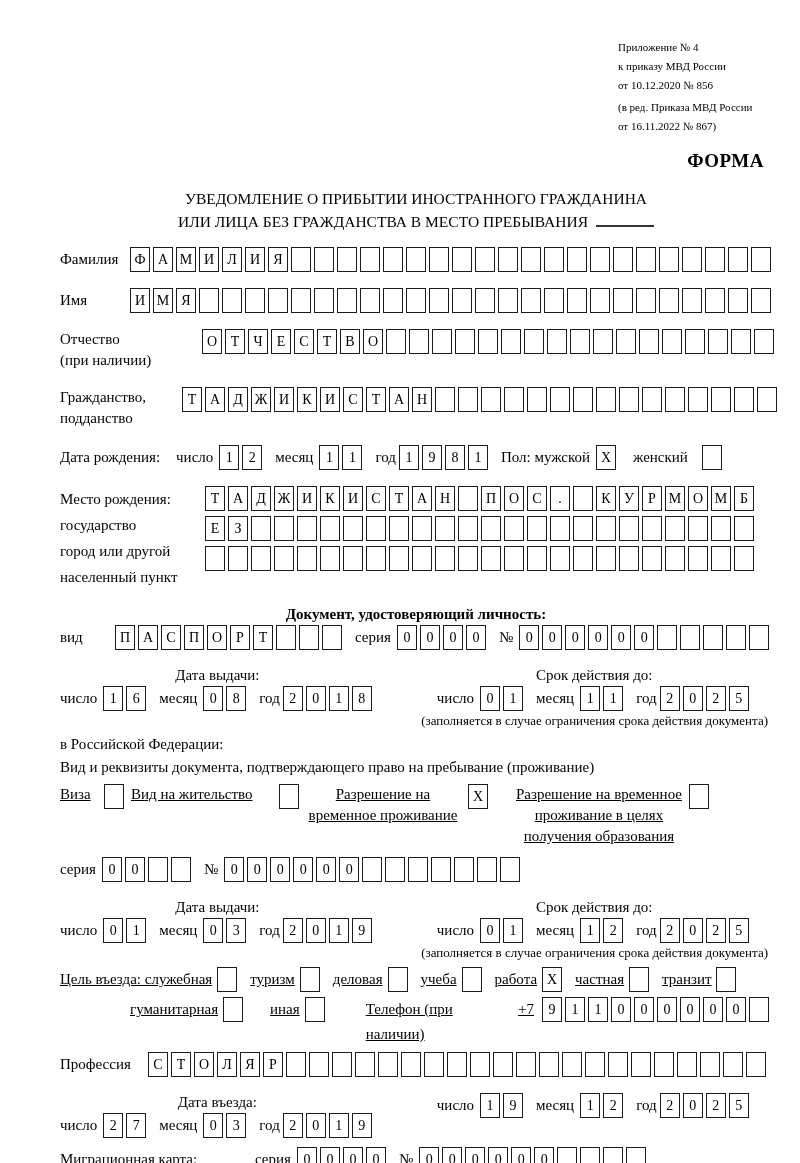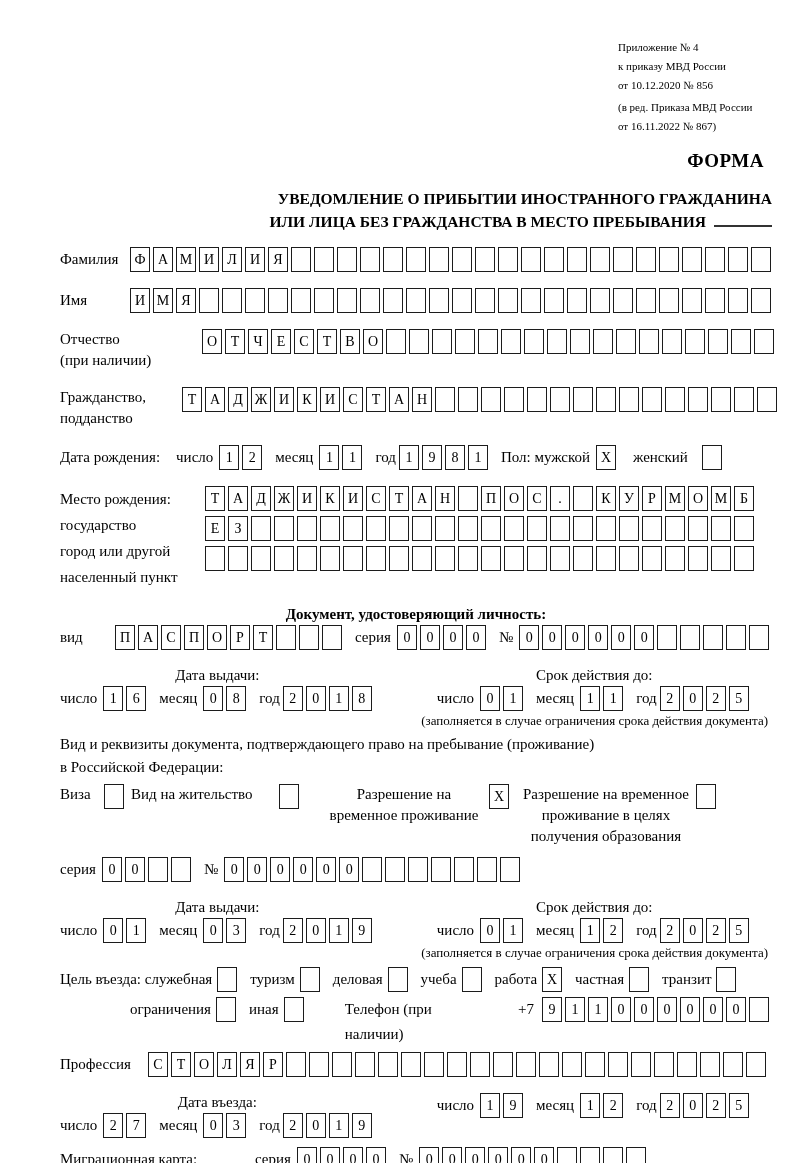--- a/index.html
+++ b/index.html
@@ -4,21 +4,21 @@
 <style>
   html,body{margin:0;padding:0;background:#888;}
   .page{
     width:800px;height:1163px;background:#fff;margin:0 auto;position:relative;
     font-family:"Liberation Serif","DejaVu Serif",serif;color:#000;overflow:hidden;
     box-sizing:border-box;padding:38px 28px 0 60px;font-size:15px;
   }
   .annex{margin-left:558px;font-size:11px;line-height:19px;white-space:nowrap;}
   .annex .gap{margin-top:3px;}
   .forma{ text-align:right;padding-right:8px;margin-top:14px;font-weight:bold;font-size:19px;letter-spacing:.5px;}
-  .title{ text-align:right;margin-top:15px;font-weight:bold;font-size:15.5px;line-height:23px;}
+  .title{ text-align:center;margin-top:15px;font-weight:normal;font-size:15.5px;line-height:23px;}
   .title-underline{display:inline-block;width:58px;border-bottom:2px solid #333;height:13px;margin-left:8px;}
   .sec{margin-top:23px;font-weight:bold;font-size:14.6px;letter-spacing:.2px;}
 
   .content{margin-top:14px;}
   .frow{display:flex;align-items:flex-start;margin-bottom:16px;}
   .lbl{flex:0 0 auto;line-height:24px;}
   .lbl2{line-height:21px;}
   .w70{width:70px;} .w142{width:142px;} .w122{width:122px;} .w145{width:145px;} .w55{width:55px;} .w88{width:88px;} .w115{width:115px;}
 
   .boxes{display:inline-flex;flex-wrap:nowrap;}
@@ -37,23 +37,23 @@
   .dates{display:flex;margin-bottom:0;}
   .dgroup{display:flex;flex-direction:column;}
   .dg-head{text-align:center;line-height:18px;margin-bottom:2px;}
   .dg-row{display:flex;align-items:flex-start;}
   .gap60{width:62px;flex:0 0 auto;}
   .note-right{text-align:right;font-size:13px;line-height:17px;margin:1px 4px 4px 0;}
 
   .para{line-height:23px;}
   .optrow{display:flex;align-items:flex-start;margin-top:5px;margin-bottom:3px;}
   .opt{display:flex;align-items:flex-start;}
-  .optlabel{line-height:21px;}
+  .optlabel{line-height:21px;text-decoration:underline;}
   .optlabel.c{text-align:center;}
-  .wv{width:38px;} .wvnj{width:142px;margin-left:4px;} .wrvp{width:158px;margin-left:23px;text-align:center;} .wrvpo{width:168px;margin-left:10px;text-align:center;}
+  .wv{width:38px;} .wvnj{width:142px;margin-left:4px;} .wrvp{width:158px;margin-left:2px;text-align:center;} .wrvpo{width:168px;margin-left:24px;text-align:center;}
   .optbox{margin-left:6px;margin-top:0;}
 
   .purow{display:flex;align-items:flex-start;margin-bottom:5px;flex-wrap:nowrap;}
   .pu{display:flex;align-items:flex-start;margin-right:10px;}
   .pu .optlabel{line-height:25px;margin-right:5px;}
   .indent70{margin-left:70px;}
 </style>
 </head>
 <body>
 
@@ -411,22 +411,22 @@
               <span class="cell">2</span>
               <span class="cell">0</span>
               <span class="cell">2</span>
               <span class="cell">5</span>
             </span>
         </div>
       </div>
     </div>
     <div class="note-right">(заполняется в случае ограничения срока действия документа)</div>
 
+    <div class="para">в Российской Федерации:</div>
     <div class="para">Вид и реквизиты документа, подтверждающего право на пребывание (проживание)</div>
-    <div class="para">в Российской Федерации:</div>
 
     <div class="optrow">
       <span class="opt">
         <span class="optlabel wv">Виза</span>
         <span class="boxes optbox">
             <span class="cell"></span>
           </span>
       </span>
       <span class="opt">
         <span class="optlabel wvnj">Вид на жительство</span>
@@ -563,26 +563,26 @@
       <span class="pu" style="margin-right:0;">
         <span class="optlabel">транзит</span>
         <span class="boxes">
             <span class="cell"></span>
           </span>
       </span>
     </div>
 
     <div class="purow indent70">
       <span class="pu">
-        <span class="optlabel">ограничения</span>
-        <span class="boxes">
-            <span class="cell"></span>
-          </span>
-      </span>
-      <span class="pu" style="text-align:right;">
+        <span class="optlabel">гуманитарная</span>
+        <span class="boxes">
+            <span class="cell"></span>
+          </span>
+      </span>
+      <span class="pu" style="margin-left:14px;text-align:right;">
         <span class="optlabel">иная</span>
         <span class="boxes">
             <span class="cell"></span>
           </span>
       </span>
       <span class="optlabel" style="margin-left:28px;line-height:25px;">Телефон (при наличии)</span>
       <span class="optlabel" style="margin-left:40px;margin-right:8px;line-height:25px;">+7</span>
       <span class="boxes">
           <span class="cell">9</span>
           <span class="cell">1</span>

